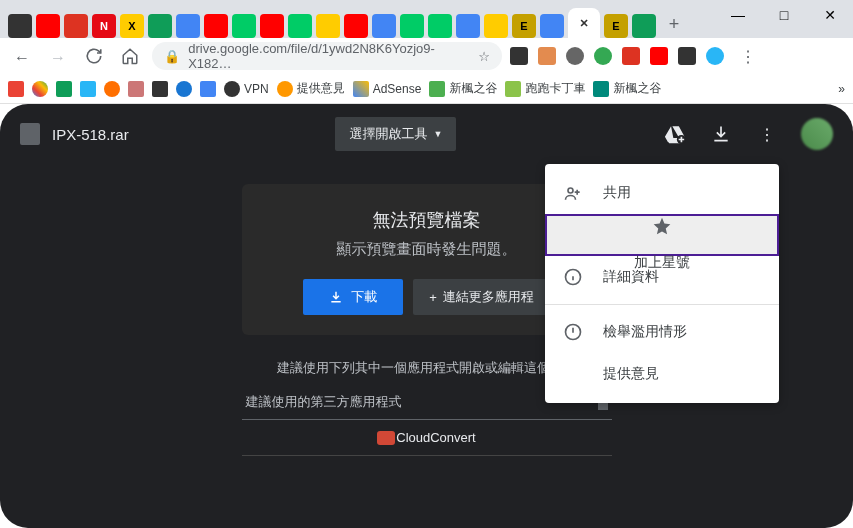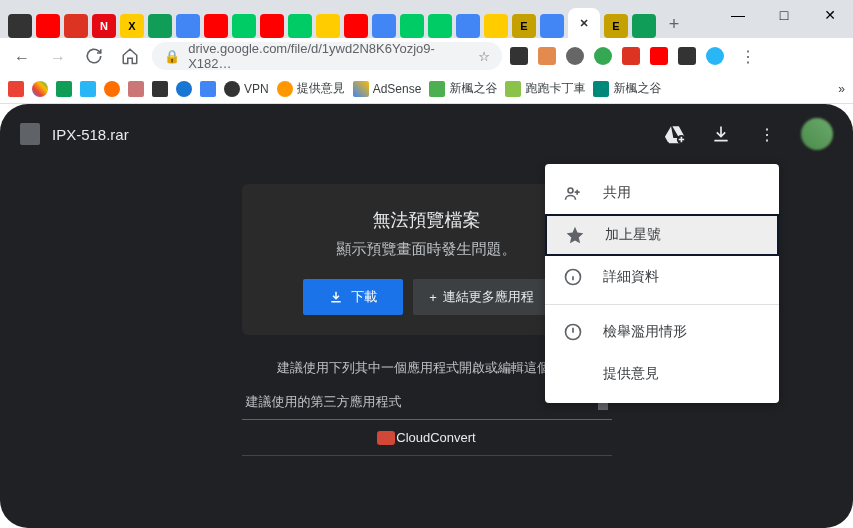--- a/index.html
+++ b/index.html
@@ -49,21 +49,21 @@
 .suggest-text { text-align: center; color: #bdc1c6; font-size: 13px; margin-top: 24px; }
 .suggest-box { width: 370px; margin: 8px auto 0; }
 .suggest-header { font-size: 13px; color: #bdc1c6; padding: 8px 4px; border-bottom: 1px solid #5f6368; display: flex; justify-content: space-between; align-items: center; }
 .suggest-scrollbar { width: 10px; height: 16px; background: #5f6368; }
 .suggest-item { padding: 10px 4px; font-size: 13px; color: #e8eaed; display: flex; align-items: center; justify-content: center; gap: 1px; border-bottom: 1px solid #444; }
 .cc-icon { width: 18px; height: 14px; background: #d14836; border-radius: 3px; }
 
 
 .dropdown { position: absolute; top: 60px; right: 74px; width: 234px; background: #fff; border-radius: 4px; box-shadow: 0 2px 10px rgba(0,0,0,0.3); padding: 8px 0; color: #3c4043; }
 .menu-item { height: 42px; display: flex; align-items: center; padding: 0 16px; gap: 18px; font-size: 14px; }
-.menu-item.highlighted { background: #eeeeee; border: 2px solid #0f172a; }
+.menu-item.highlighted { background: #eeeeee; border: 2px solid #4c1d95; flex-direction: column; }
 .menu-item .mi-icon { width: 24px; height: 24px; display: flex; align-items: center; justify-content: center; color: #5f6368; }
 .menu-divider { height: 1px; background: #e0e0e0; margin: 6px 0; }
 
 svg { display: block; }
 </style>
 </head>
 <body>
 
 <div class="window-controls">
   <div class="wc">—</div>
@@ -186,20 +186,24 @@
     </div>
   <div class="bm" style="margin-left:auto">»</div>
 </div>
 
 <div class="viewer">
   <div class="viewer-header">
     <div class="fileinfo">
       <div class="file-icon"></div>
       <div class="filename">IPX-518.rar</div>
     </div>
+    <div class="openwith">
+      <span>選擇開啟工具</span>
+      <span style="font-size:9px">▼</span>
+    </div>
     <div class="header-actions">
       <div class="ha">
         <svg width="22" height="22" viewBox="0 0 24 24" fill="#e8eaed">
             <path d="M7.7 3.5L1 15l3.4 6h6.7L7.7 3.5zm1.4 0l6.8 11.8h6.7L16.2 3.5H9.1zM2.4 16.4l3.3 5.7h13.5l3.3-5.7H2.4z"></path>
             <circle cx="19" cy="18" r="5" fill="#202124"></circle>
             <path d="M19 15v6M16 18h6" stroke="#e8eaed" stroke-width="1.8"></path>
           </svg>
       </div>
       <div class="ha">
         <svg width="20" height="20" viewBox="0 0 24 24" fill="none" stroke="#e8eaed" stroke-width="2">

